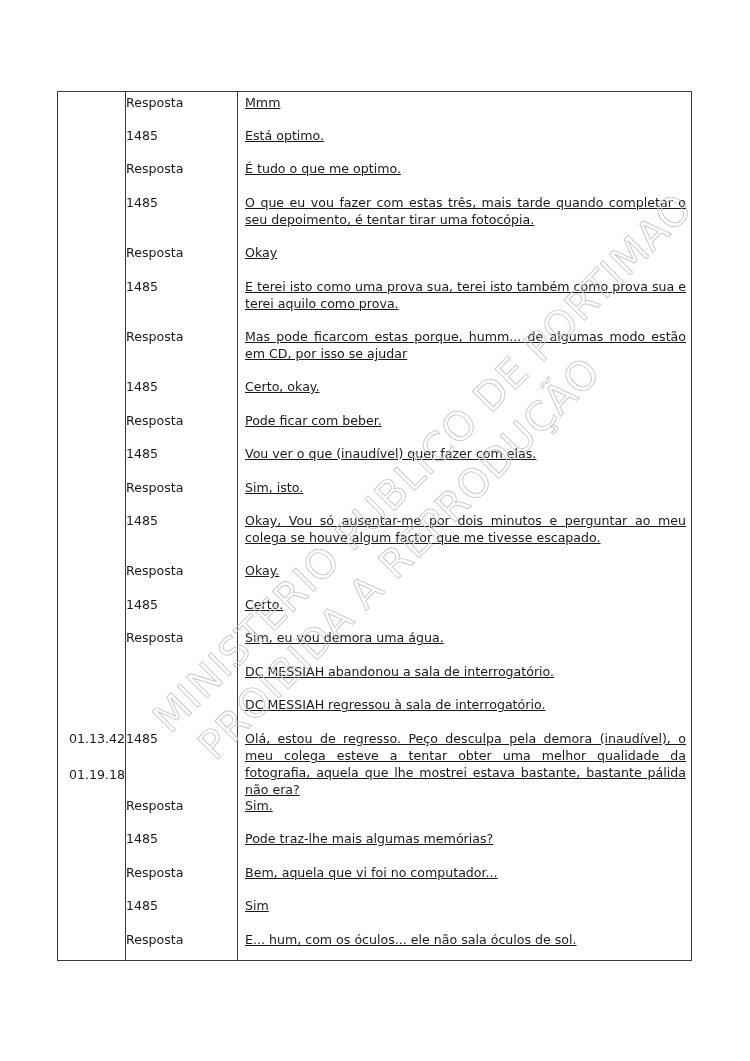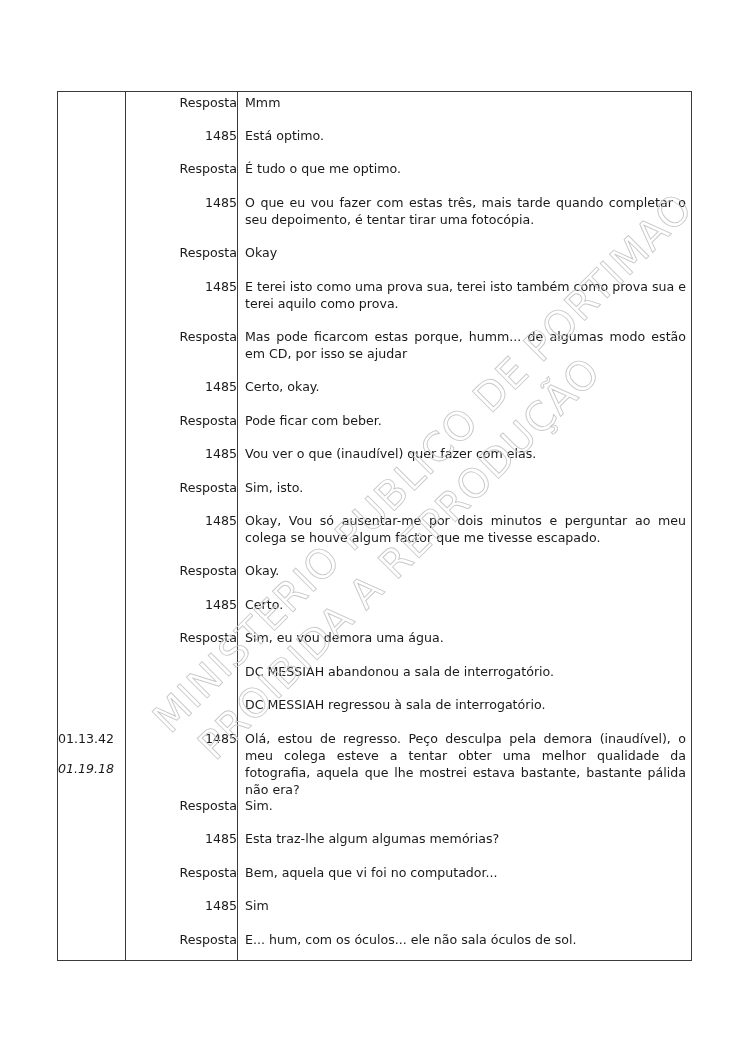--- a/index.html
+++ b/index.html
@@ -43,35 +43,36 @@
       position: absolute;
       left: 0;
       width: 633px;
       font-size: 12.6px;
       line-height: 17px;
     }
     .cell-time {
       position: absolute;
       left: 0;
       width: 67px;
-      text-align: left;
+      text-align: right;
     }
     .cell-time span { display: block; }
-    .cell-time .t2 { margin-top: 13px; font-style: italic; }
+    .cell-time .t2 { margin-top: 19px; }
     .cell-speaker {
       position: absolute;
       left: 68px;
       width: 111px;
-      text-align: right;
+      text-align: left;
     }
     .cell-text {
       position: absolute;
       left: 187px;
       width: 441px;
       text-align: justify;
+      text-decoration: underline;
     }
     .watermark {
       position: absolute;
       left: 0; top: 0;
       width: 750px; height: 1061px;
       pointer-events: none;
     }
     .watermark svg { width: 750px; height: 1061px; }
     .watermark text {
       font-family: "DejaVu Sans", sans-serif;
@@ -165,21 +166,21 @@
       </div>
       <div class="cell-speaker">1485</div>
       <div class="cell-text">Olá, estou de regresso. Peço desculpa pela demora (inaudível), o meu colega esteve a tentar obter uma melhor qualidade da fotografia, aquela que lhe mostrei estava bastante, bastante pálida não era?</div>
     </div>
     <div class="row" style="top:705px">
       <div class="cell-speaker">Resposta</div>
       <div class="cell-text">Sim.</div>
     </div>
     <div class="row" style="top:738px">
       <div class="cell-speaker">1485</div>
-      <div class="cell-text">Esta traz-lhe algum algumas memórias?</div>
+      <div class="cell-text">Pode traz-lhe mais algumas memórias?</div>
     </div>
     <div class="row" style="top:772px">
       <div class="cell-speaker">Resposta</div>
       <div class="cell-text">Bem, aquela que vi foi no computador...</div>
     </div>
     <div class="row" style="top:805px">
       <div class="cell-speaker">1485</div>
       <div class="cell-text">Sim</div>
     </div>
     <div class="row" style="top:839px">

